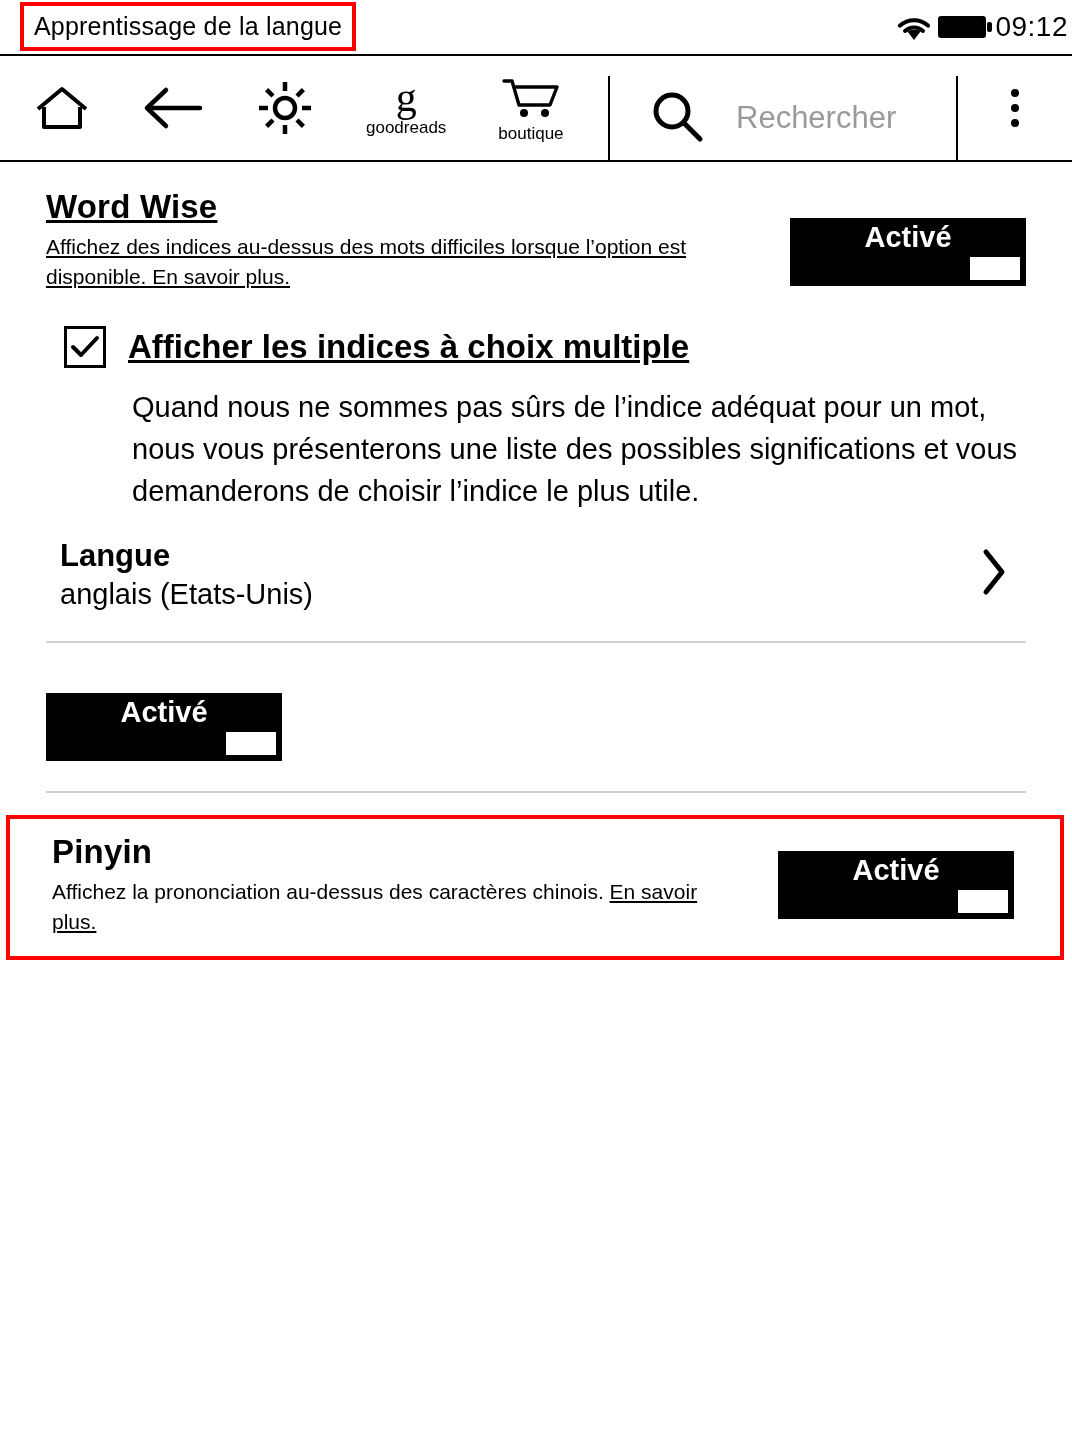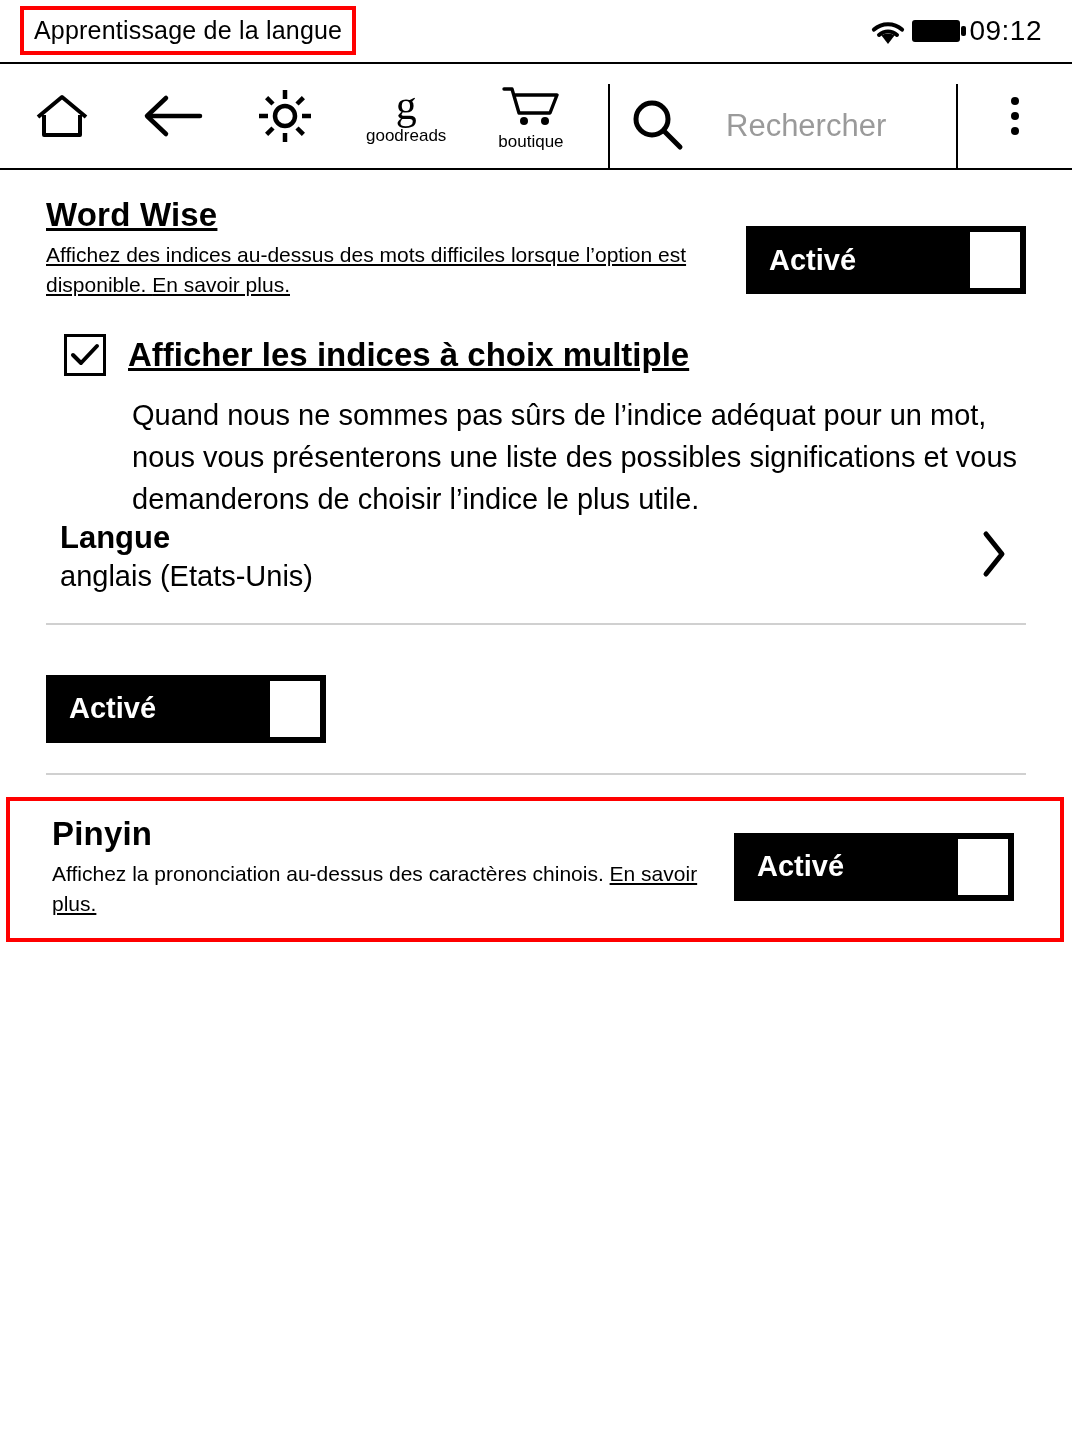--- a/index.html
+++ b/index.html
@@ -11,24 +11,24 @@
     width: 1072px;
     height: 1448px;
     font-family: "Liberation Sans", sans-serif;
     color: #000000;
     overflow: hidden;
     position: relative;
   }
 
   
   .statusbar {
-    height: 62px;
-    display: flex;
-    align-items: center;
-    padding: 0 30px 0 26px;
+    height: 54px;
+    display: flex;
+    align-items: center;
+    padding: 0 4px 0 26px;
     box-sizing: border-box;
   }
   .status-title-wrap {
     position: relative;
     display: inline-block;
   }
   .status-title {
     font-size: 25px;
     letter-spacing: .2px;
     padding: 4px 8px 6px 8px;
@@ -90,23 +90,23 @@
     font-size: 42px;
     font-family: "Liberation Serif", serif;
     line-height: .85;
   }
   .tb-search {
     flex: 1;
     display: flex;
     align-items: center;
     border-left: 2px solid #000;
     border-right: 2px solid #000;
-    padding-left: 20px;
-    box-sizing: border-box;
-    gap: 42px;
+    padding-left: 40px;
+    box-sizing: border-box;
+    gap: 32px;
     margin-top: 20px;
   }
   .search-placeholder {
     font-size: 31px;
     color: #9a9a9a;
   }
   .tb-menu {
     flex: 0 0 114px;
     display: flex;
     align-items: center;
@@ -160,21 +160,21 @@
     font-size: 29px;
     font-weight: bold;
     padding: 0 20px;
     white-space: nowrap;
   }
   .toggle .knob {
     background: #fff;
     border: 3px solid #000;
     box-sizing: border-box;
   }
-  .toggle-lg { width: 280px; height: 68px; }
+  .toggle-lg { width: 236px; height: 68px; flex-direction: column; }
   .toggle-lg .knob { width: 56px; height: 62px; margin-left: auto; }
 
   
   .check-row {
     display: flex;
     align-items: center;
     gap: 22px;
     margin-top: 34px;
     padding-left: 18px;
   }
@@ -196,20 +196,21 @@
     line-height: 1.45;
     margin: 18px 0 0 0;
     padding-left: 86px;
   }
 
   
   .lang-row {
     display: flex;
     align-items: center;
     justify-content: space-between;
+    margin-top: 26px;
     padding-left: 14px;
   }
   .lang-title {
     font-size: 31px;
     font-weight: bold;
     margin: 0;
   }
   .lang-value {
     font-size: 29px;
     margin: 4px 0 0 0;

